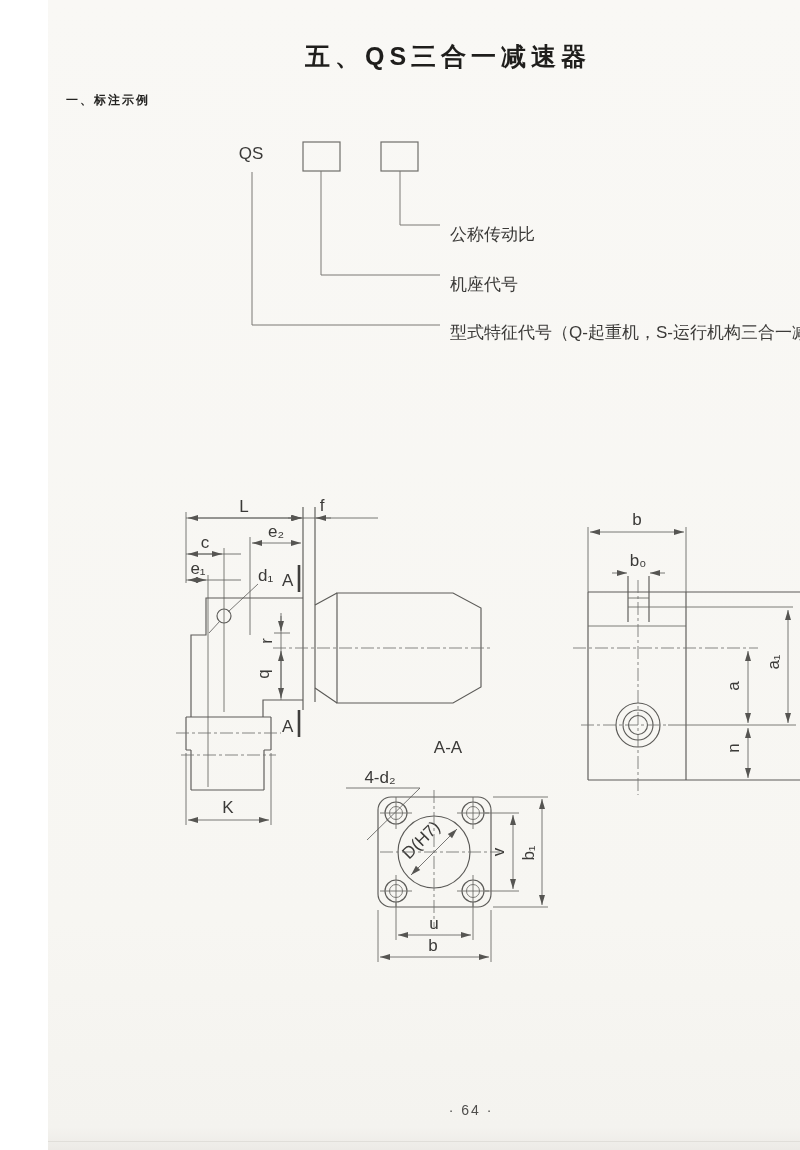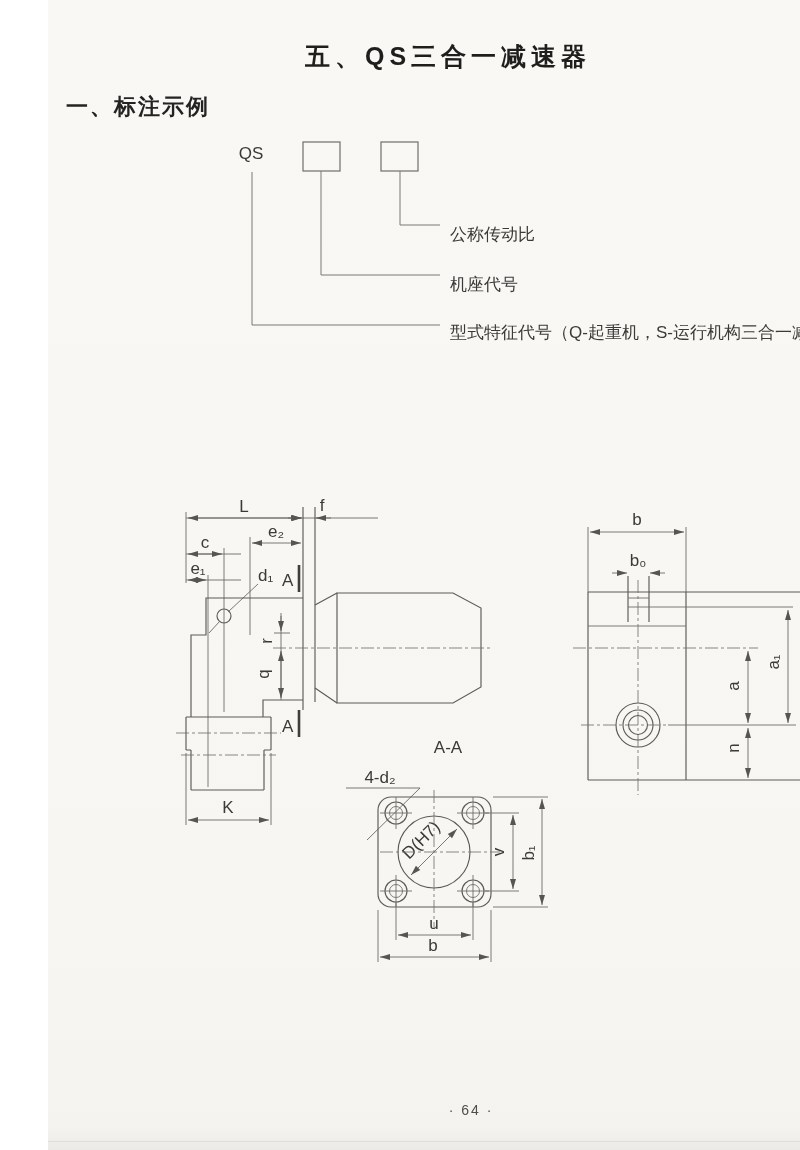--- a/index.html
+++ b/index.html
@@ -12,21 +12,21 @@
     overflow:hidden;
     margin-left:48px;
   }
   .doc-title{
     position:absolute;top:40px;left:0;width:100%;
     text-align:center;font-size:25px;font-weight:bold;
     letter-spacing:5px;color:#1f1e1c;
   }
   .sec-heading{
     position:absolute;left:18px;
-    font-size:22px;font-weight:bold;letter-spacing:2px;color:#242321;
+    font-size:12px;font-weight:bold;letter-spacing:2px;color:#242321;
   }
   #heading1{top:92px;}
   #heading2{top:401px;}
   .page-num{
     position:absolute;top:1102px;left:0;width:100%;
     text-align:center;font-size:14px;color:#4f4e4c;letter-spacing:2px;
     transform:translateX(23px);
   }
   .scan-line{
     position:absolute;top:1141px;left:0;width:100%;height:1px;

